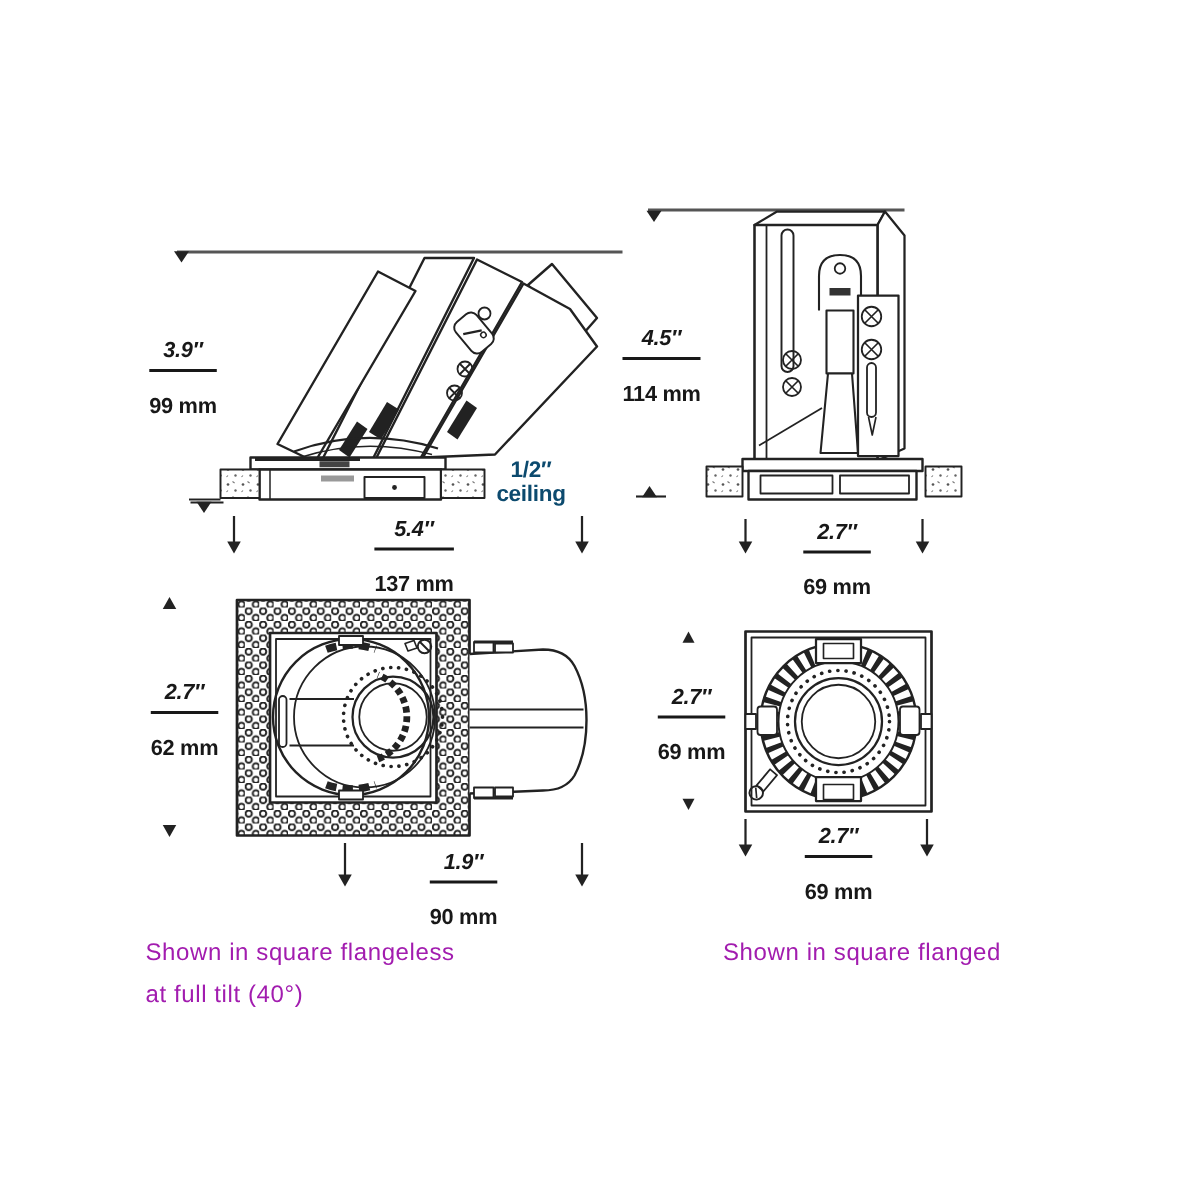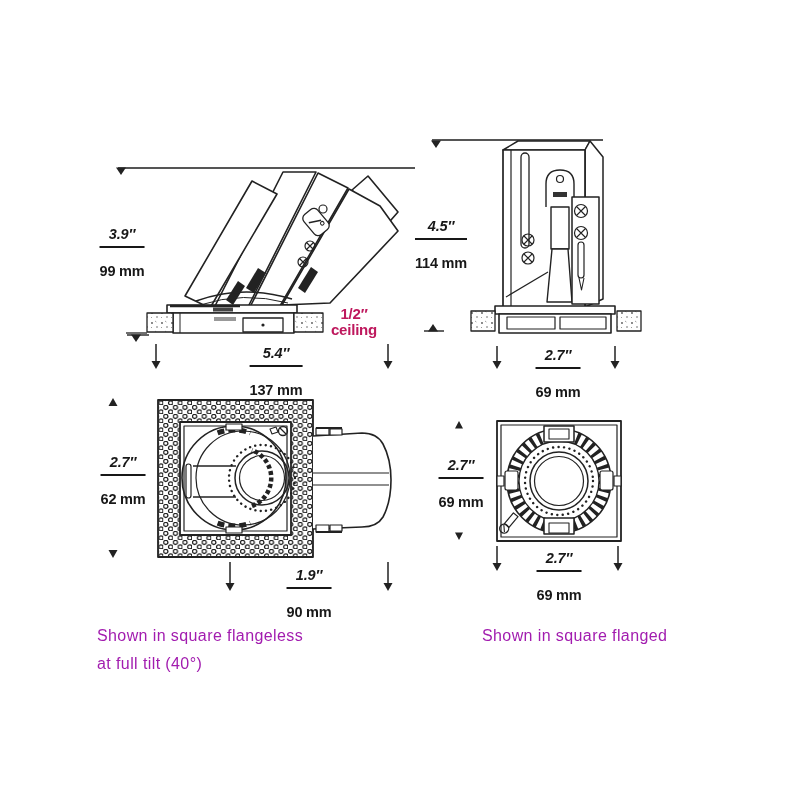--- a/index.html
+++ b/index.html
@@ -3,21 +3,21 @@
 <meta charset="utf-8">
 <style>
   html,body{margin:0;padding:0;background:#fff;}
   .page{position:relative;width:800px;height:800px;background:#fff;overflow:hidden;
         font-family:"Liberation Sans",sans-serif;}
   svg{position:absolute;left:0;top:0;}
   .dim{position:absolute;transform:translateX(-50%);text-align:center;color:#181818;
        font-weight:700;font-size:14.5px;line-height:1.06;white-space:nowrap;letter-spacing:-0.2px;}
   .dim-in{display:block;border-bottom:2px solid #181818;padding:0 3px 4px;font-style:italic;}
   .dim-mm{display:block;padding-top:16px;}
-  .ceil{position:absolute;transform:translateX(-50%);text-align:center;color:#be185d;
+  .ceil{position:absolute;transform:translateX(-50%);text-align:center;color:#0c4a6e;
         font-weight:700;font-size:15px;line-height:1.05;white-space:nowrap;letter-spacing:-0.2px;}
   .caption{position:absolute;font-size:16px;line-height:28px;color:#a21caf;letter-spacing:.4px;}
 </style>
 </head>
 <body>
 
 <div class="page">
 
 <svg width="800" height="800" viewBox="0 0 800 800">
   <defs>

